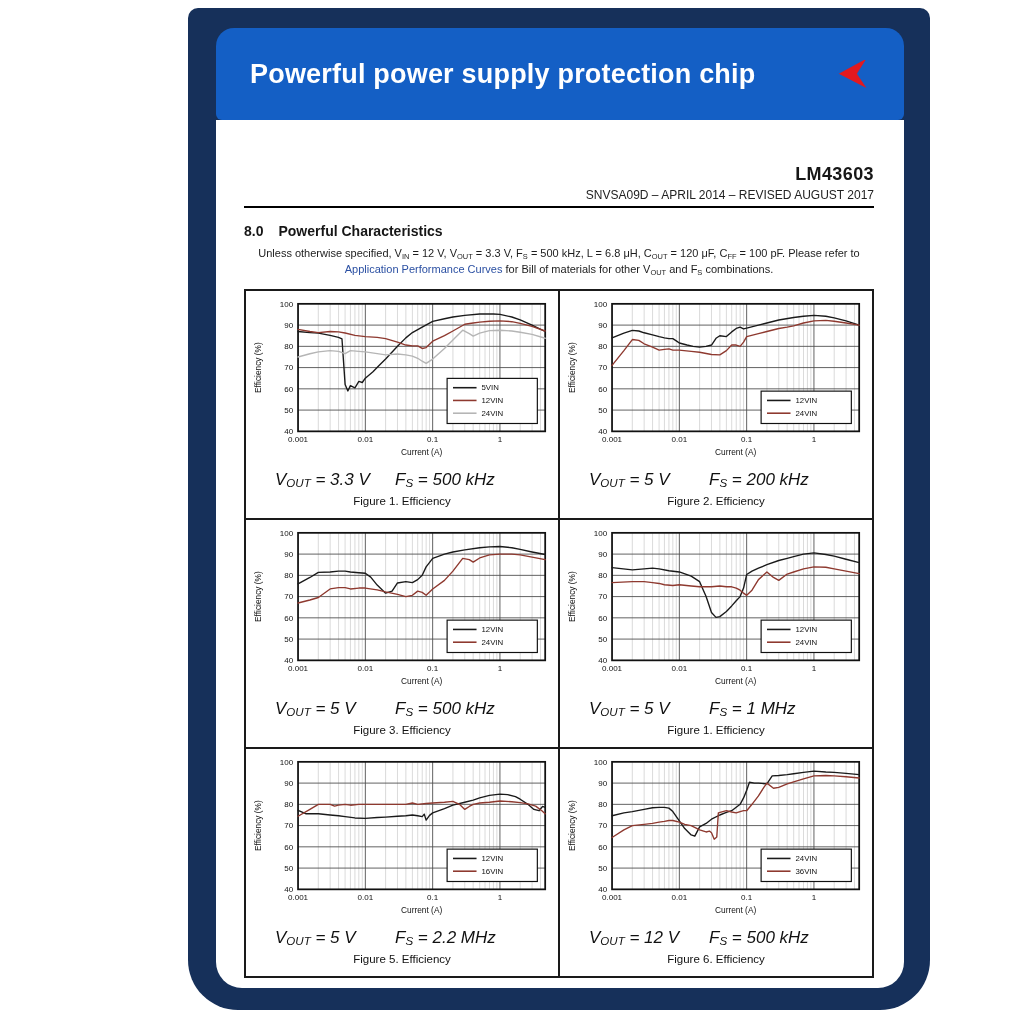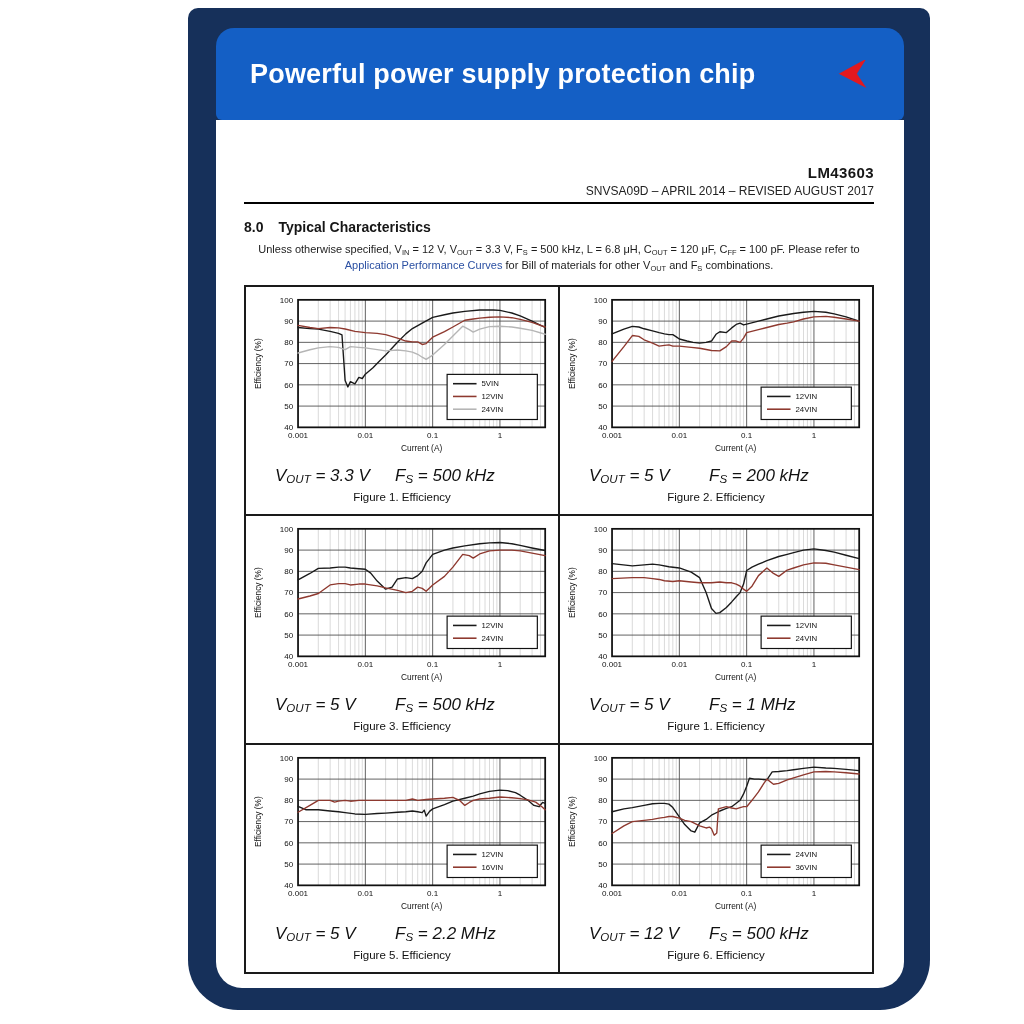--- a/index.html
+++ b/index.html
@@ -6,21 +6,21 @@
     font-family:"Liberation Sans","DejaVu Sans",sans-serif;}
   .frame{position:absolute;left:140px;top:8px;width:742px;height:1002px;
     background:#16305a;border-radius:10px 10px 50px 50px;margin-left:48px;}
   .banner{position:absolute;left:28px;top:20px;width:688px;height:92px;background:#145fc5;
     border-radius:18px 18px 6px 6px;display:flex;align-items:center;}
   .banner-title{color:#ffffff;font-size:27px;font-weight:700;padding-left:34px;letter-spacing:.2px;}
   .arrow{position:absolute;right:32px;top:32px;width:34px;height:30px;}
   .page{position:absolute;left:28px;top:112px;width:688px;height:868px;background:#ffffff;
     border-radius:0 0 26px 26px;color:#161616;}
   .doc-header{padding:44px 30px 0 28px;text-align:right;}
-  .part-number{font-size:15px;font-weight:700;letter-spacing:.4px;}
+  .part-number{font-size:18px;font-weight:700;letter-spacing:.4px;}
   .revision{font-size:12px;margin-top:3px;color:#222;}
   .rule{border:0;border-top:2px solid #000;margin:4px 30px 0 28px;}
   .section{margin:15px 30px 0 28px;font-size:14px;font-weight:700;}
   .section .sec-num{margin-right:15px;}
   .intro{margin:7px 30px 0 28px;font-size:11px;line-height:1.38;color:#1c1c1c;text-align:center;}
   .doclink{color:#2a4fa2;text-decoration:none;cursor:pointer;}
   sub{font-size:68%;vertical-align:-18%;}
   .charts-grid{margin:11px 30px 0 28px;display:grid;grid-template-columns:1fr 1fr;
     border:1px solid #1a1a1a;}
   .chart-cell{border:1px solid #1a1a1a;height:229px;box-sizing:border-box;padding:5px 3px 0 3px;
@@ -43,21 +43,21 @@
   </div>
 
   <div class="page">
     <div class="doc-header">
       <div class="part-number">LM43603</div>
       <div class="revision">SNVSA09D – APRIL 2014 – REVISED AUGUST 2017</div>
     </div>
     <hr class="rule">
 
     <div class="section">
-      <span class="sec-num">8.0</span><span>Typical Characteristics</span>
+      <span class="sec-num">8.0</span><span>Powerful Characteristics</span>
     </div>
 
     <div class="intro">Unless otherwise specified, V<sub>IN</sub> = 12 V, V<sub>OUT</sub> = 3.3 V, F<sub>S</sub> = 500 kHz, L = 6.8 μH, C<sub>OUT</sub> = 120 μF, C<sub>FF</sub> = 100 pF. Please refer to <a class="doclink">Application Performance Curves</a> for Bill of materials for other V<sub>OUT</sub> and F<sub>S</sub> combinations.</div>
 
     <div class="charts-grid">
 
       <div class="chart-cell">
         <div class="plot-holder">
             <svg viewBox="0 0 312 176">
               <line x1="70.65837073033995" y1="8" x2="70.65837073033995" y2="138" stroke="#bfbfbf" stroke-width="0.6"></line>

